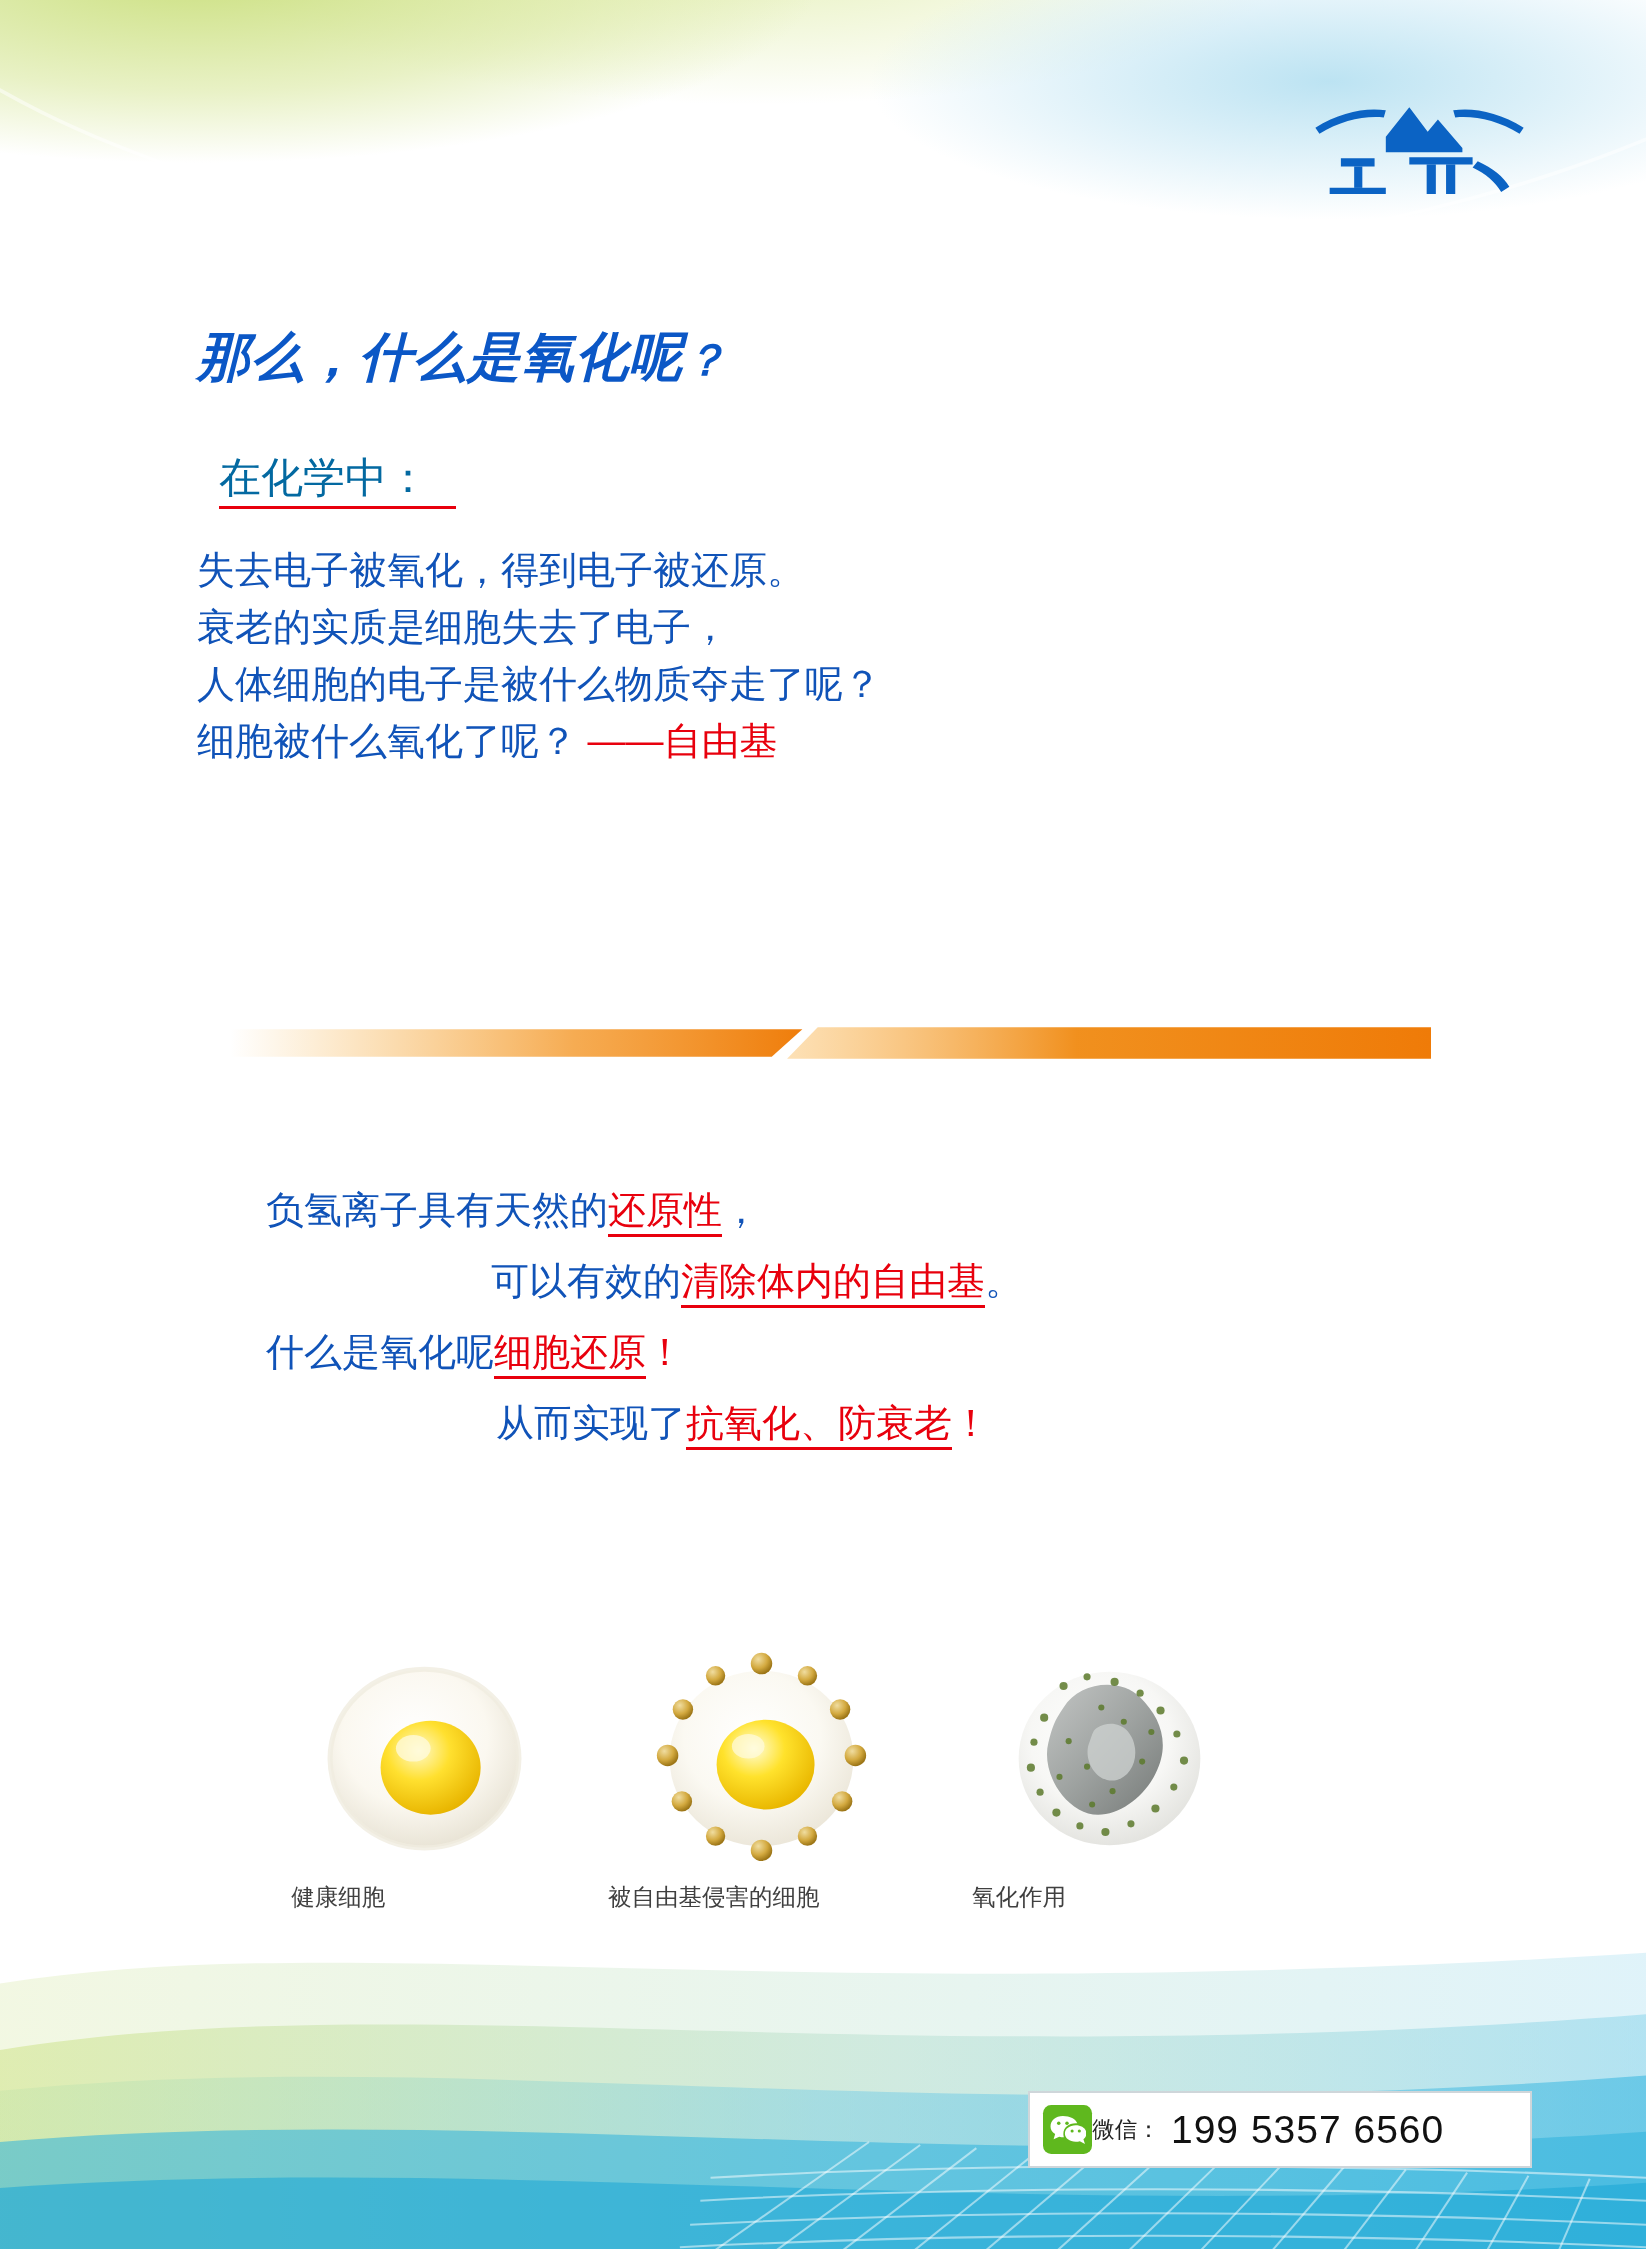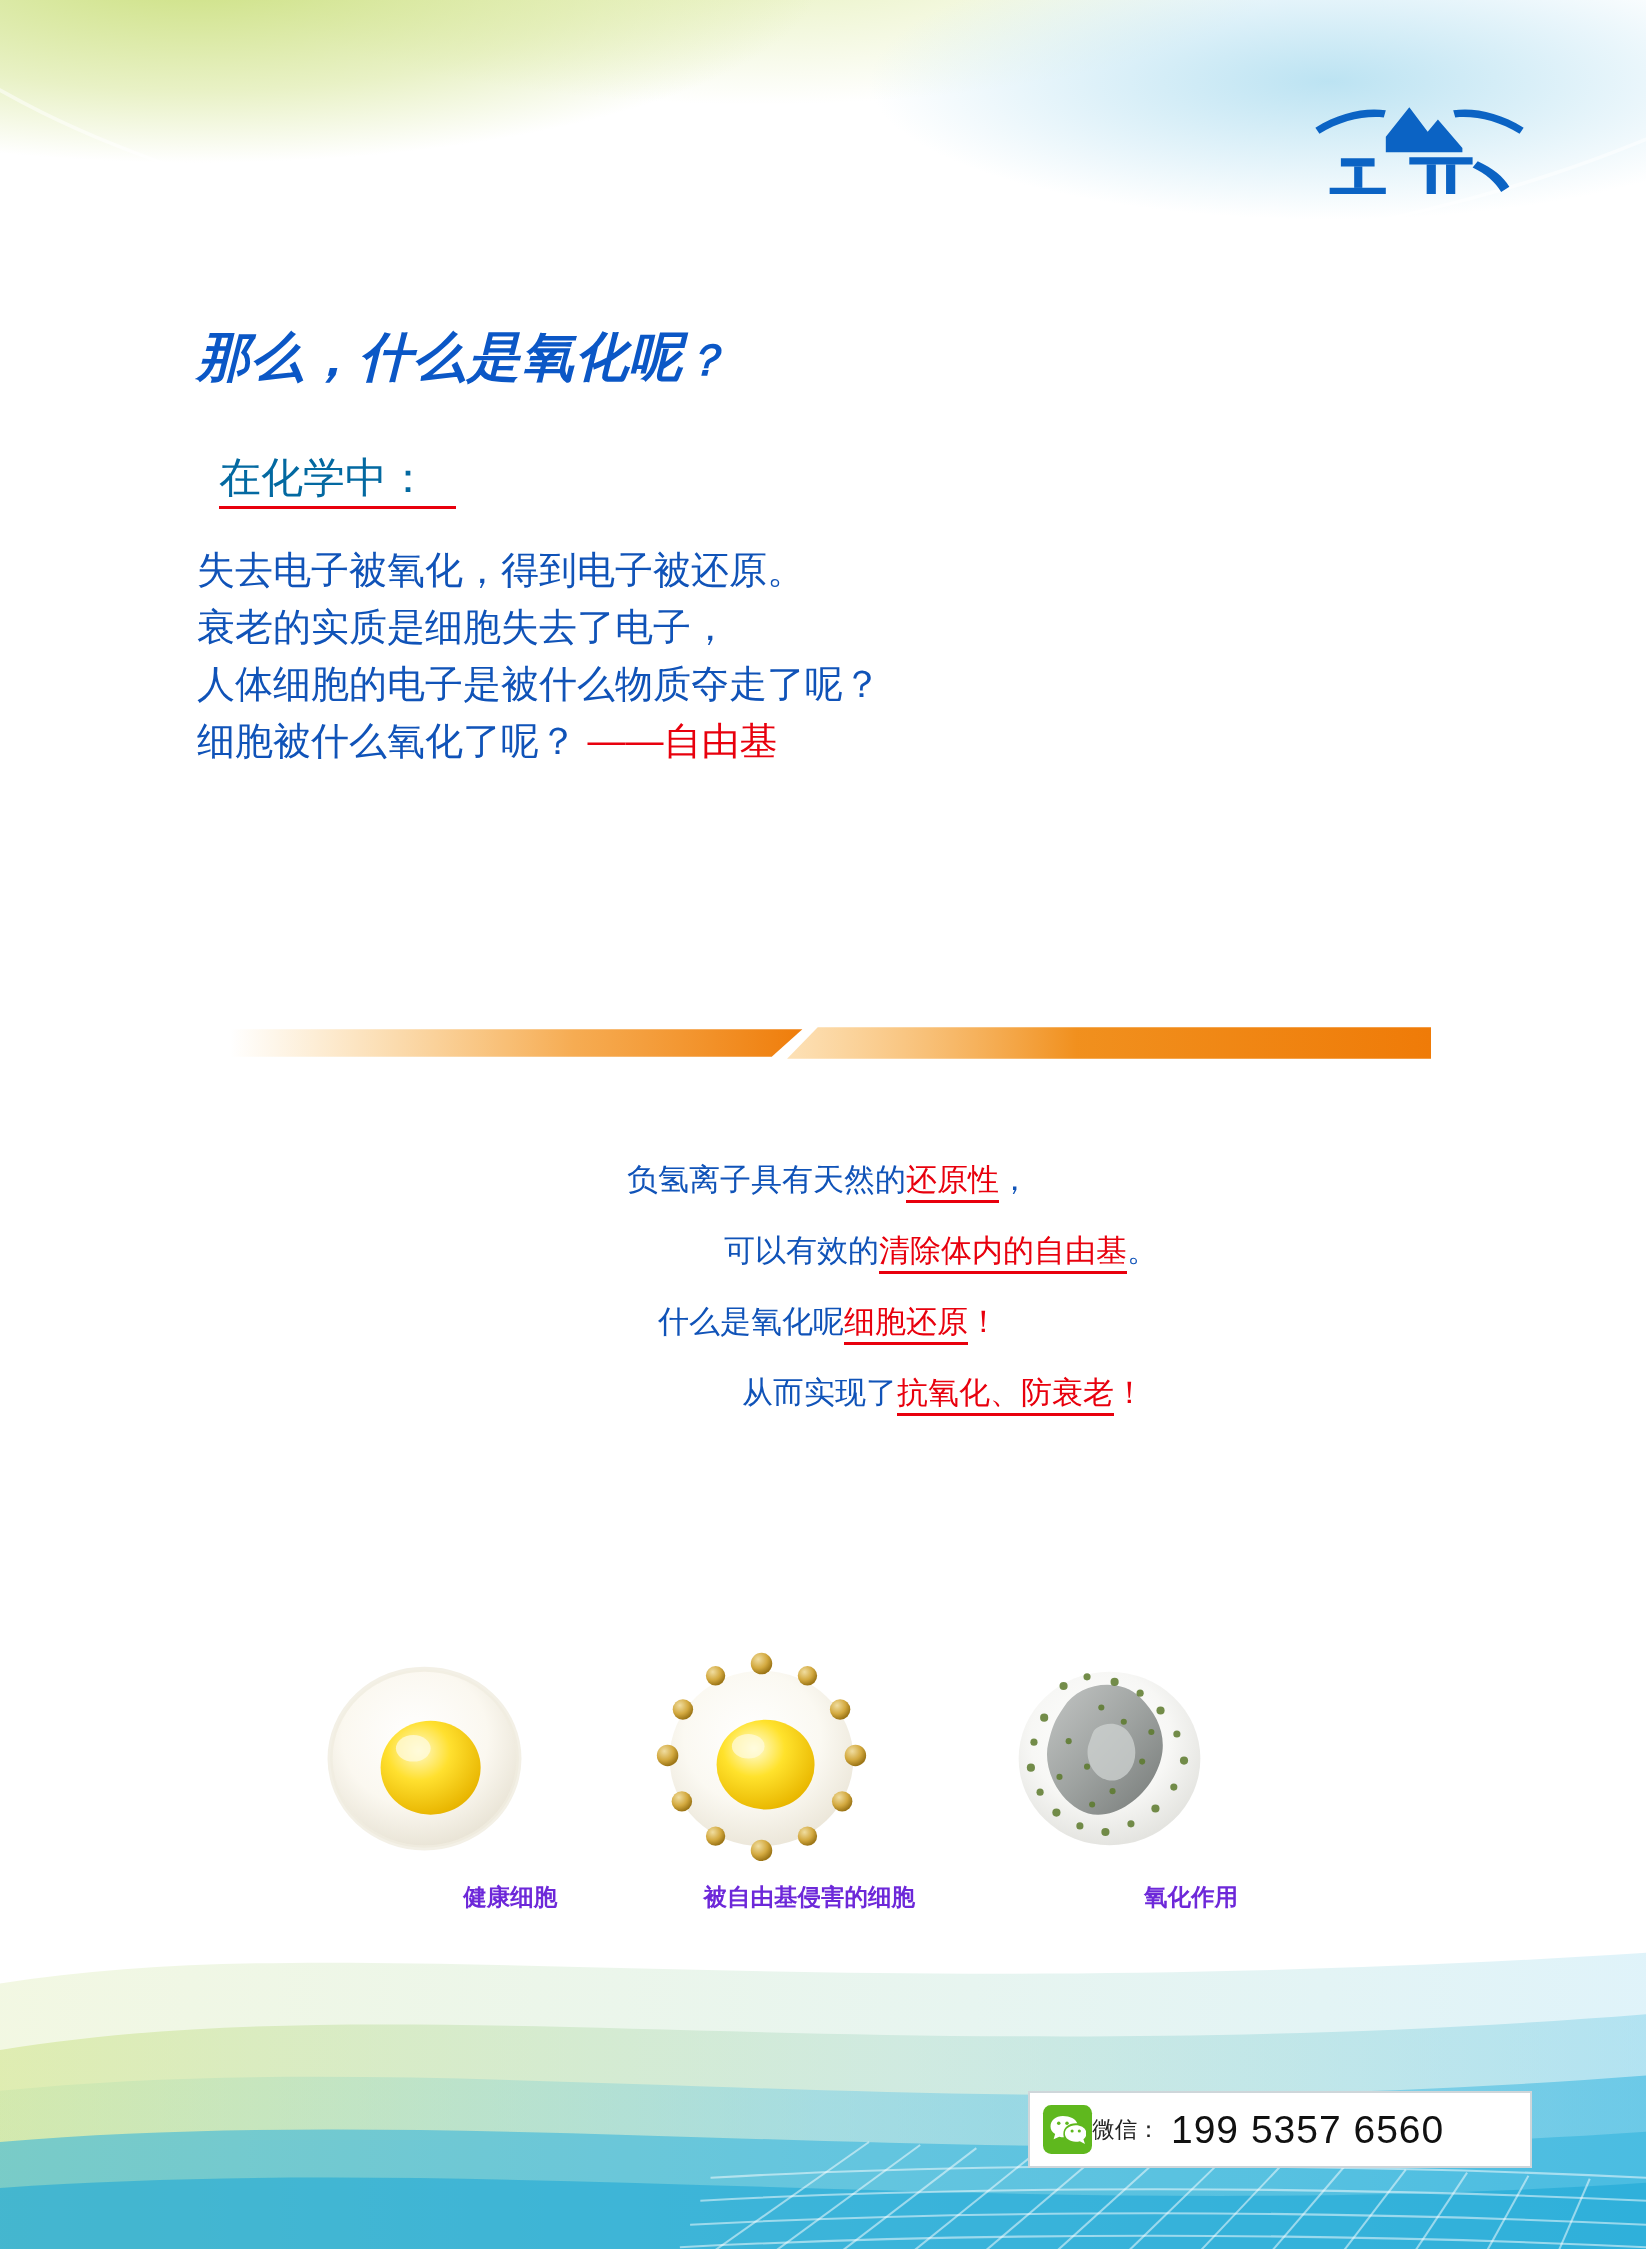--- a/index.html
+++ b/index.html
@@ -122,26 +122,25 @@
   
   .divider {
     position: absolute;
     left: 230px; top: 1022px;
     width: 1201px; height: 42px;
   }
 
   
   .para2 {
     position: absolute;
-    left: 266px; top: 1144px;
+    left: 266px; top: 1175px;
     width: 1125px;
-    font-size: 31px;
+    font-size: 38px;
     line-height: 71px;
     color: #1053b8;
-    text-align: center;
   }
   .para2 .line {
     white-space: nowrap;
   }
   .para2 .ind {
     padding-left: 225px;
   }
   .para2 .ind2 {
     padding-left: 230px;
   }
@@ -167,25 +166,24 @@
     height: 225px;
   }
   .cell.c1 { left: 25.6px; }
   .cell.c2 { left: 363px; }
   .cell.c3 { left: 711px; }
 
   .cell-caption {
     position: absolute;
     top: 235px;
     width: 266px;
-    text-align: right;
+    text-align: left;
     font-size: 23.5px;
-    color: #6d28d9;
-    white-space: nowrap;
-    font-weight: bold;
+    color: #404040;
+    white-space: nowrap;
   }
   .cap1 { left: 15.3px; }
   .cap2 { left: 332px; width: 307px; }
   .cap3 { left: 696px; }
 
   
   .wechat {
     position: absolute;
     left: 1028px; top: 2091px;
     width: 504px; height: 77px;

